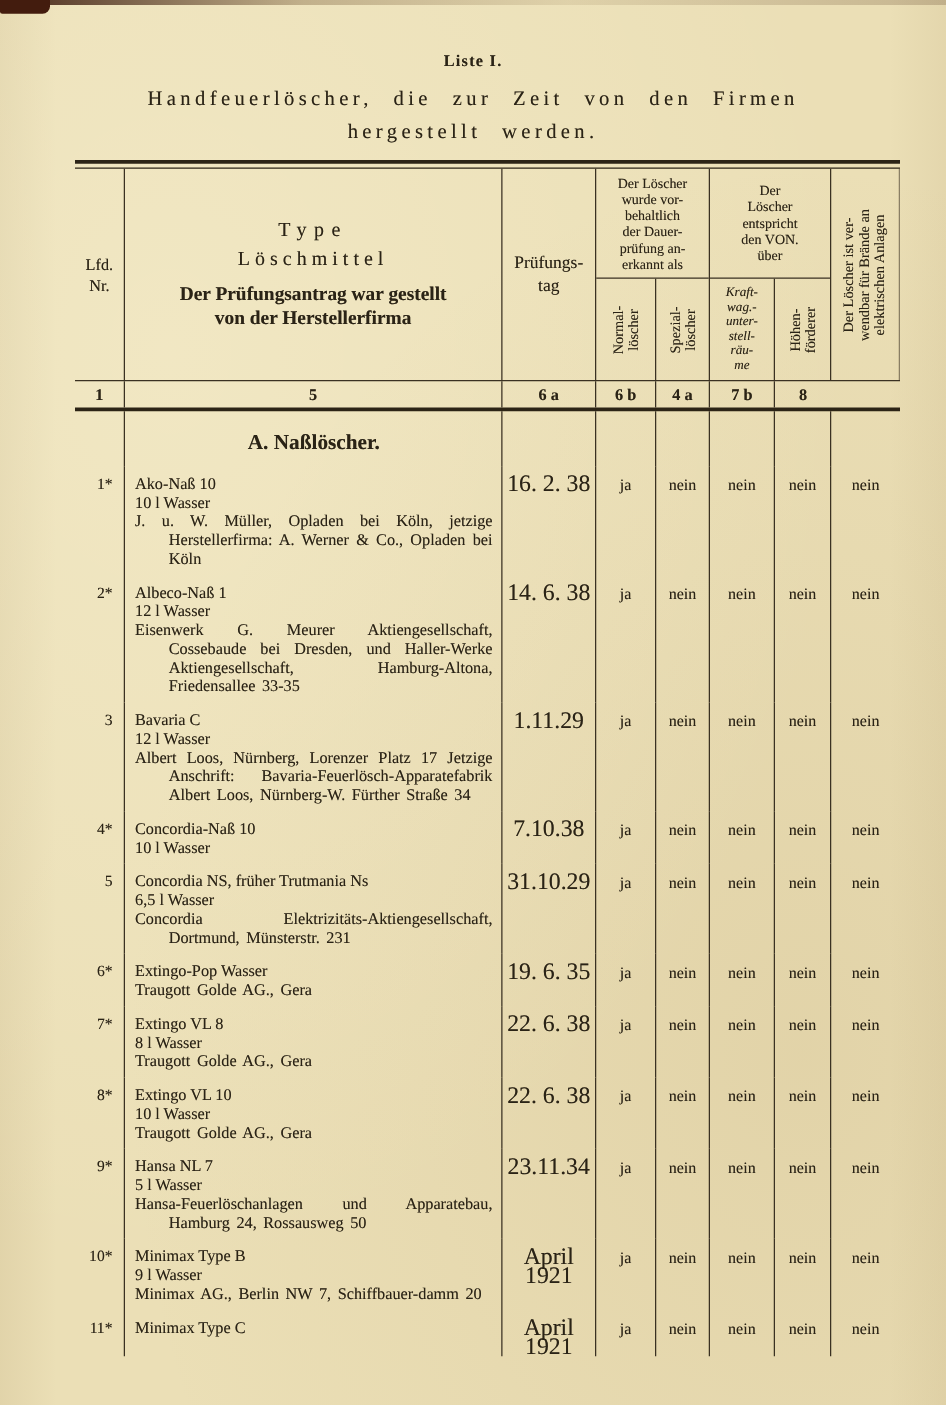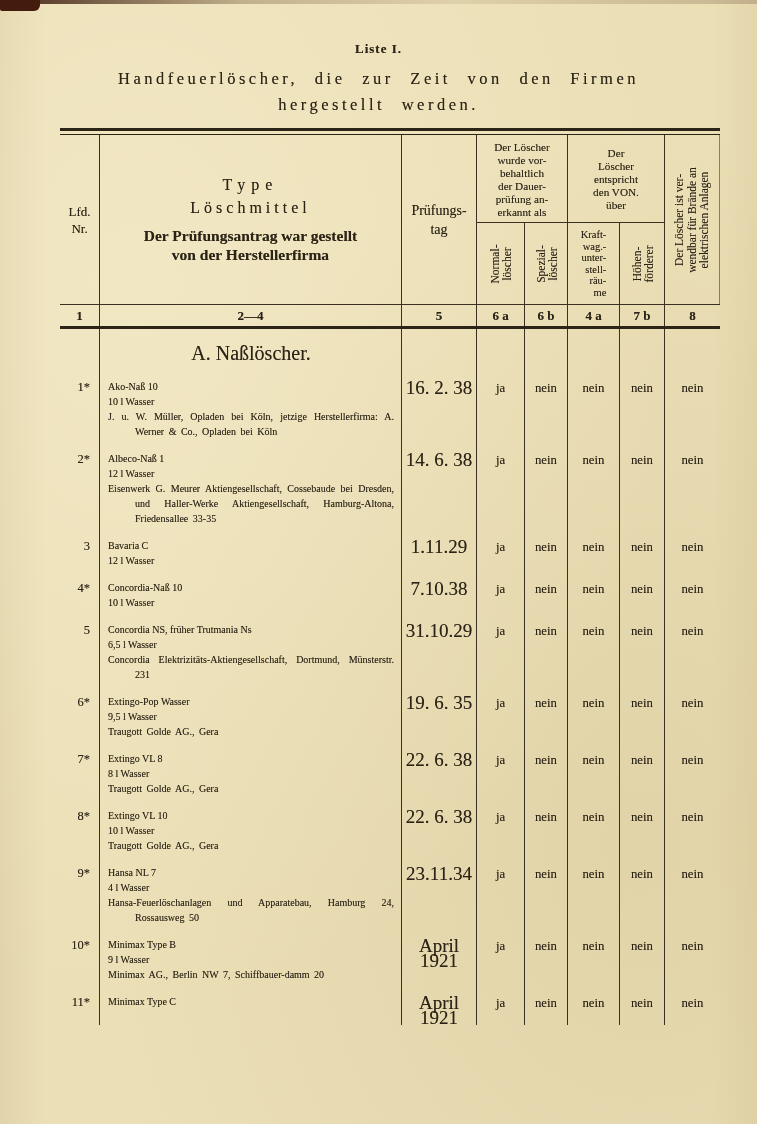--- a/index.html
+++ b/index.html
@@ -43,43 +43,43 @@
   .grp { display:flex; flex-direction:column; }
   .g-text { height:88px; border-bottom:1px solid #3a3122; display:flex; align-items:center; justify-content:center;
     text-align:center; font-size:11.2px; line-height:13px; white-space:pre-line; padding-top:2px; box-sizing:border-box; }
   .g-sub { flex:1; display:grid; }
   .gA .g-sub { grid-template-columns:48px 43px; }
   .gB .g-sub { grid-template-columns:52px 45px; }
   .g-sub > div:first-child { border-right:1px solid #3a3122; }
   .rotcell { position:relative; }
   .rot { position:absolute; top:50%; left:50%; transform:translate(-50%,-50%) rotate(-90deg);
     white-space:pre-line; text-align:center; font-size:11.5px; line-height:12px; width:80px; }
-  .kcell { display:flex; align-items:center; justify-content:center; text-align:right;
-    font-size:10.5px; line-height:11.5px; white-space:pre-line; }
+  .kcell { display:flex; align-items:center; justify-content:center; text-align:center;
+    font-size:10.5px; line-height:11.5px; white-space:pre-line;font-style:italic; }
   .h8 { position:relative; }
   .rot8 { position:absolute; top:50%; left:50%; transform:translate(-50%,-50%) rotate(-90deg);
     white-space:pre-line; text-align:center; font-size:11.5px; line-height:12.5px; width:166px; }
 
   
   .numrow { display:grid; grid-template-columns:40px 302px 75px 48px 43px 52px 45px 55px;
     height:21px; border-bottom:3px solid #2c2416; align-items:center; }
   .numrow > div { text-align:center; font-size:13px; font-weight:700; border-right:1px solid #3a3122; height:100%;
     display:flex; align-items:center; justify-content:center; box-sizing:border-box; }
   .numrow > div:last-child { border-right:none; }
 
   
   .trow { display:grid; grid-template-columns:40px 302px 75px 48px 43px 52px 45px 55px; }
   .trow > .cell { border-right:1px solid #3a3122; box-sizing:border-box; }
   .trow > .cell:last-child { border-right:none; }
   .c-nr { text-align:right; padding:7px 9px 0 0; font-size:12.5px; }
-  .c-type { padding:6px 7px 6px 8px; font-size:10px; line-height:15px; }
+  .c-type { padding:6px 7px 6px 8px; font-size:13px; line-height:15px; }
   .t-firm { text-align:justify; padding-left:27px; text-indent:-27px; word-spacing:2px; }
   .c-date { text-align:center; padding-top:7px; font-size:19px; line-height:15px; white-space:pre-line; }
   .c-val { text-align:center; padding-top:8px; font-size:12.8px; }
-  .sec-row .c-type { text-align:center; font-size:20px; font-weight:400; padding-top:17px; padding-bottom:12px; }
+  .sec-row .c-type { text-align:center; font-size:17px; font-weight:700; padding-top:17px; padding-bottom:12px; }
   .sec-row .cell { min-height:1px; }
 </style>
 </head>
 <body>
 
 <div class="page">
   <div class="top-edge"></div>
   <div class="blob"></div>
 
   <div class="title">Liste I.</div>
@@ -139,21 +139,20 @@
       </div>
       <div class="h8">
           <div class="rot8">Der Löscher ist ver-
 wendbar für Brände an
 elektrischen Anlagen</div>
         </div>
     </div>
 
     <div class="numrow">
       <div>1</div>
-      <div>2—4</div>
       <div>5</div>
       <div>6 a</div>
       <div>6 b</div>
       <div>4 a</div>
       <div>7 b</div>
       <div>8</div>
     </div>
 
     <div>
       <div class="trow sec-row">
@@ -195,20 +194,21 @@
     <div class="cell c-val">nein</div>
     <div class="cell c-val">nein</div>
     <div class="cell c-val">nein</div>
   </div>
 
   <div class="trow">
     <div class="cell c-nr">3</div>
     <div class="cell c-type">
       <div class="t-name">Bavaria C</div>
       <div class="t-cap">12 l Wasser</div>
+      <div class="t-firm">Albert Loos, Nürnberg, Lorenzer Platz 17 Jetzige Anschrift: Bavaria-Feuerlösch-Apparatefabrik Albert Loos, Nürnberg-W. Fürther Straße 34</div>
     </div>
     <div class="cell c-date">1.11.29</div>
     <div class="cell c-val">ja</div>
     <div class="cell c-val">nein</div>
     <div class="cell c-val">nein</div>
     <div class="cell c-val">nein</div>
     <div class="cell c-val">nein</div>
   </div>
 
   <div class="trow">
@@ -237,21 +237,20 @@
     <div class="cell c-val">nein</div>
     <div class="cell c-val">nein</div>
     <div class="cell c-val">nein</div>
     <div class="cell c-val">nein</div>
   </div>
 
   <div class="trow">
     <div class="cell c-nr">6*</div>
     <div class="cell c-type">
       <div class="t-name">Extingo-Pop Wasser</div>
-      <div class="t-cap">9,5 l Wasser</div>
       <div class="t-firm">Traugott Golde AG., Gera</div>
     </div>
     <div class="cell c-date">19. 6. 35</div>
     <div class="cell c-val">ja</div>
     <div class="cell c-val">nein</div>
     <div class="cell c-val">nein</div>
     <div class="cell c-val">nein</div>
     <div class="cell c-val">nein</div>
   </div>
 
@@ -282,21 +281,21 @@
     <div class="cell c-val">nein</div>
     <div class="cell c-val">nein</div>
     <div class="cell c-val">nein</div>
     <div class="cell c-val">nein</div>
   </div>
 
   <div class="trow">
     <div class="cell c-nr">9*</div>
     <div class="cell c-type">
       <div class="t-name">Hansa NL 7</div>
-      <div class="t-cap">4 l Wasser</div>
+      <div class="t-cap">5 l Wasser</div>
       <div class="t-firm">Hansa-Feuerlöschanlagen und Apparatebau, Hamburg 24, Rossausweg 50</div>
     </div>
     <div class="cell c-date">23.11.34</div>
     <div class="cell c-val">ja</div>
     <div class="cell c-val">nein</div>
     <div class="cell c-val">nein</div>
     <div class="cell c-val">nein</div>
     <div class="cell c-val">nein</div>
   </div>
 

